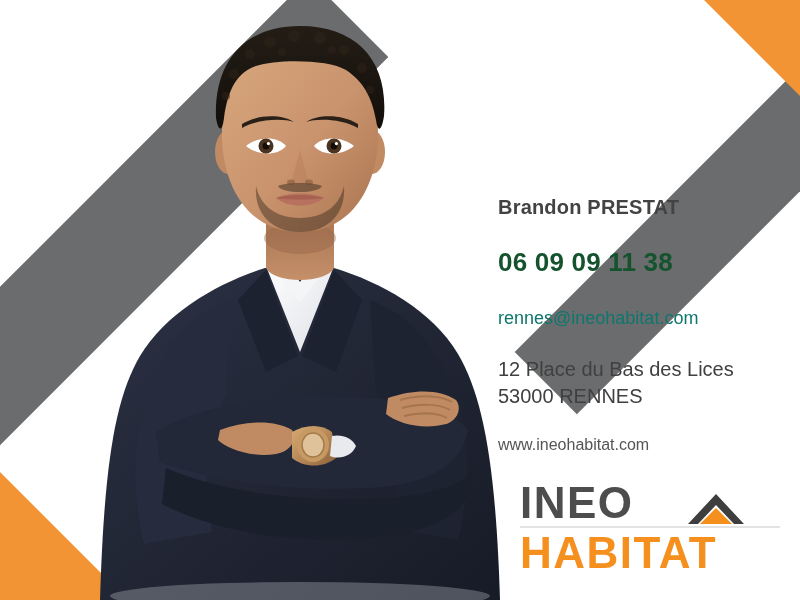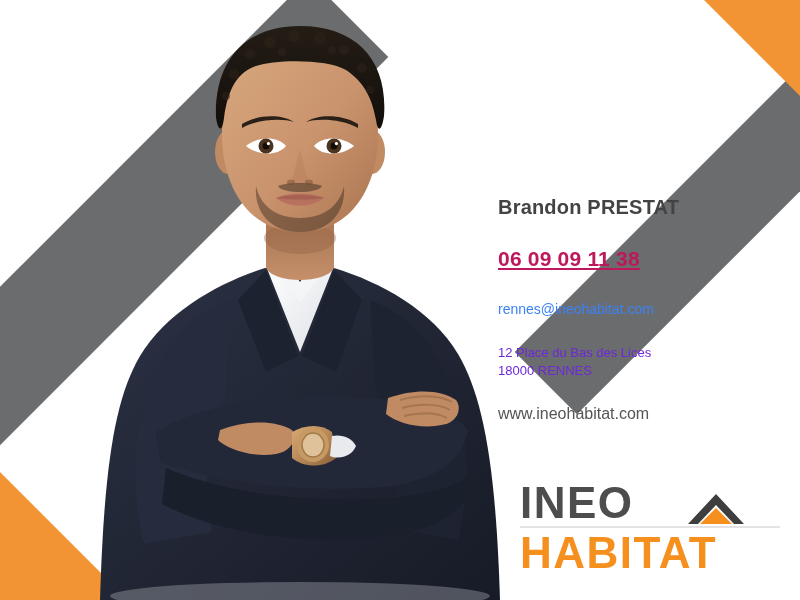--- a/index.html
+++ b/index.html
@@ -94,35 +94,34 @@
     color: #4a4a4a;
   }
   .c-name {
     font-size: 20px;
     font-weight: bold;
     color: #434343;
     letter-spacing: .2px;
     margin-bottom: 28px;
   }
   .c-phone {
-    font-size: 21px;
+    font-size: 26px;
     font-weight: bold;
-    color: #be185d;
+    color: #14532d;
     letter-spacing: .2px;
     margin-bottom: 30px;
-    text-decoration: underline;
   }
   .c-email {
-    font-size: 14px;
-    color: #3b82f6;
+    font-size: 18px;
+    color: #0f766e;
     margin-bottom: 27px;
   }
   .c-address {
-    font-size: 13px;
-    color: #6d28d9;
+    font-size: 20px;
+    color: #404040;
     line-height: 1.35;
     margin-bottom: 26px;
   }
   .c-web {
     font-size: 16px;
     color: #555555;
   }
 
   
   .logo {
@@ -293,21 +292,21 @@
       <ellipse cx="230" cy="596" rx="190" ry="14" fill="#b9bcc2" opacity=".35"></ellipse>
     </svg>
   </div>
 
   <div class="contact">
     <div class="c-name">Brandon PRESTAT</div>
     <div class="c-phone">06 09 09 11 38</div>
     <div class="c-email">rennes@ineohabitat.com</div>
     <div class="c-address">
       <div>12 Place du Bas des Lices</div>
-      <div>18000 RENNES</div>
+      <div>53000 RENNES</div>
     </div>
     <div class="c-web">www.ineohabitat.com</div>
   </div>
 
   <div class="logo">
     <svg viewBox="0 0 260 100" width="260" height="100">
 
       <text id="logo-top" x="0" y="42" font-family="Liberation Sans, sans-serif" font-size="44" font-weight="bold" letter-spacing="1.5" fill="#4d4d4d">INEO</text>
 
       <g>

